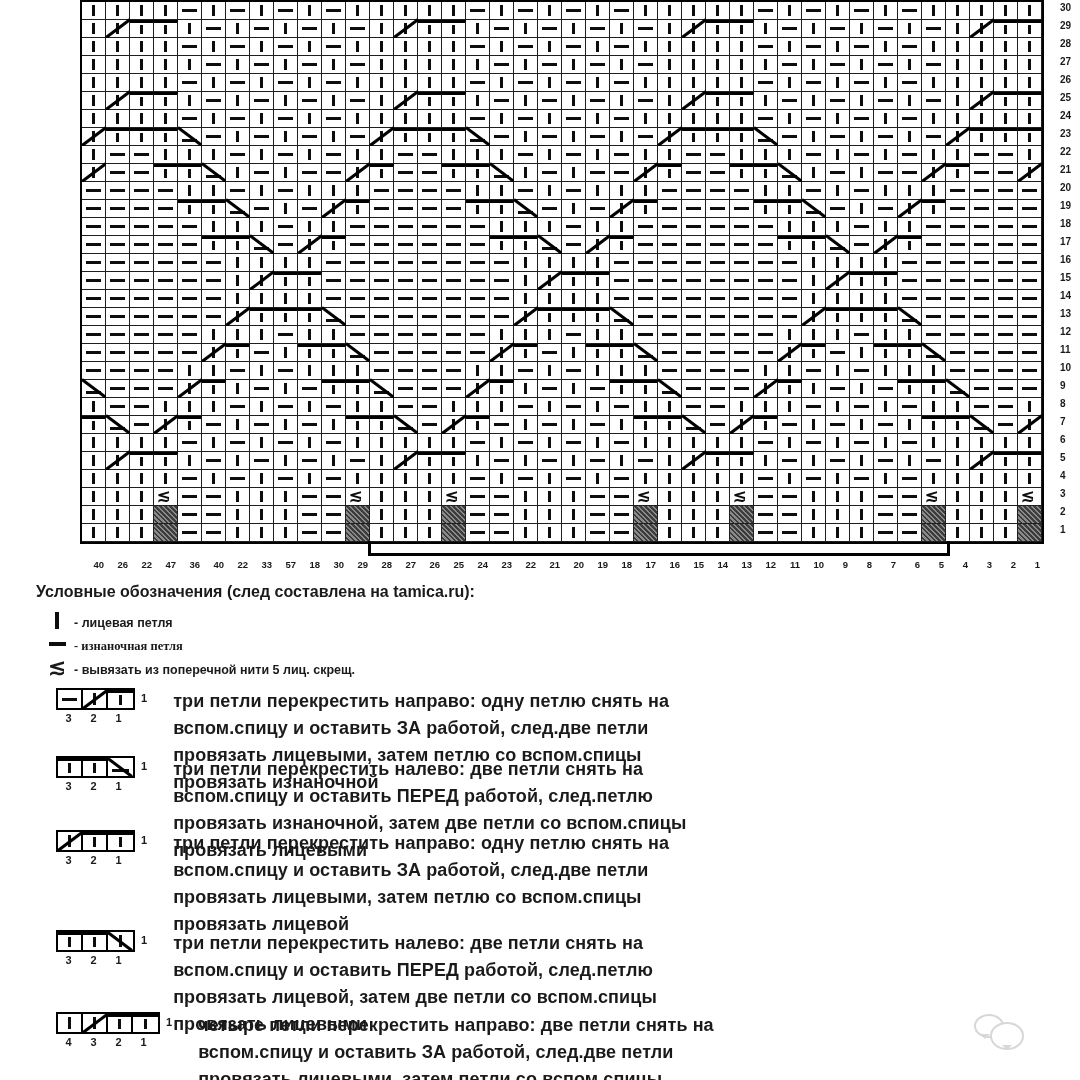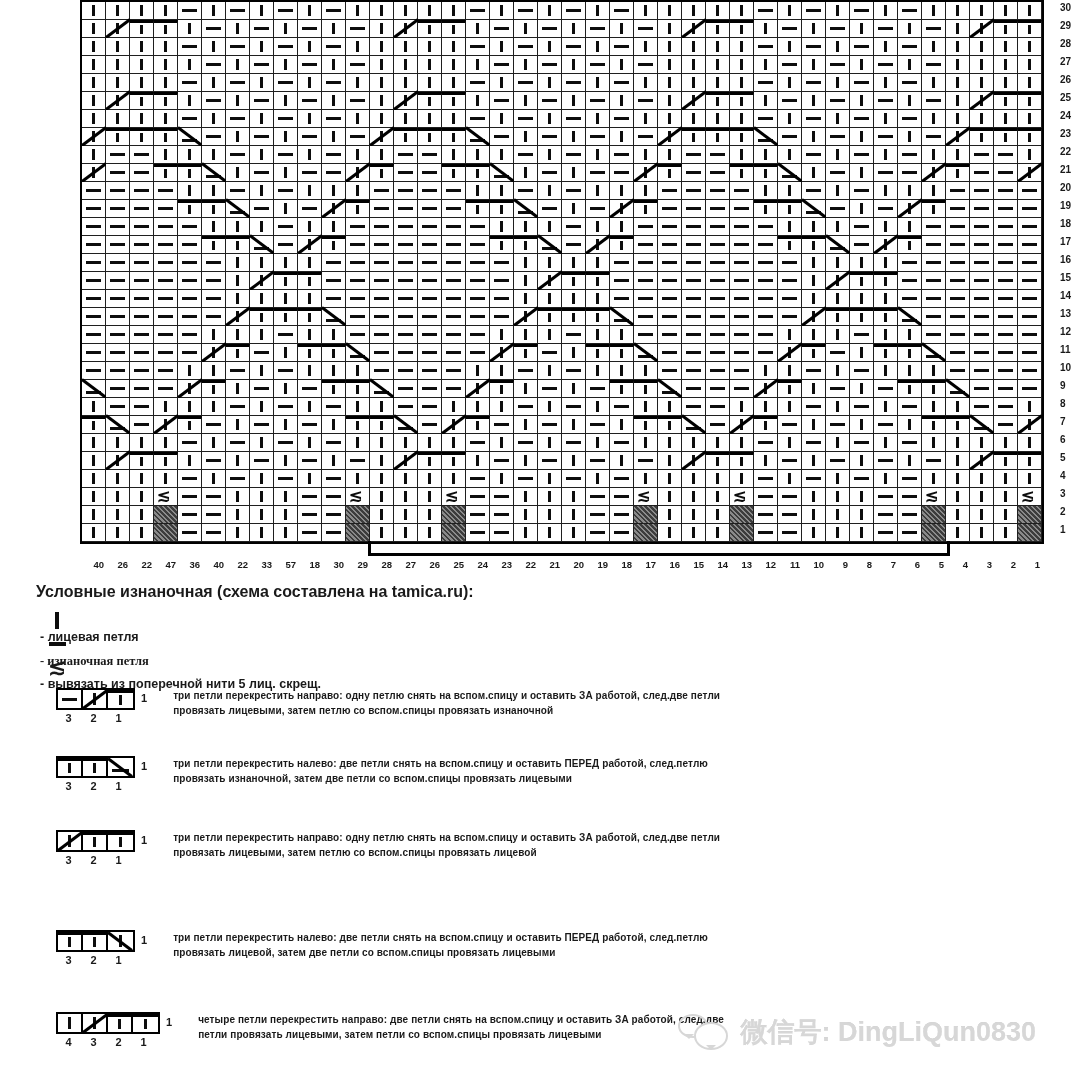--- a/index.html
+++ b/index.html
@@ -33,35 +33,35 @@
   .c-R::after{transform:rotate(-36.9deg);}
   .c-L::after,.c-Q::after{transform:rotate(36.9deg);}
   
   .row-nums{position:absolute;left:968px;top:-1px;display:flex;flex-direction:column;}
   .row-nums span{height:18px;line-height:18px;font-size:10px;font-weight:bold;padding-left:12px;letter-spacing:0;}
   .col-nums{position:absolute;left:0;top:553px;display:flex;}
   .col-nums span{width:24px;text-align:right;font-size:9.5px;font-weight:bold;line-height:24px;}
   .bracket{position:absolute;height:12px;border-left:3px solid #000;border-right:3px solid #000;border-bottom:3px solid #000;top:541px;}
   
   .legend-title{position:absolute;left:36px;top:583px;font-size:16px;font-weight:bold;}
-  .sym-item{position:absolute;left:40px;display:flex;align-items:flex-start;font-size:12.5px;font-weight:bold;flex-direction:column;}
+  .sym-item{position:absolute;left:40px;display:flex;align-items:flex-end;font-size:12.5px;font-weight:bold;}
   .sym-glyph{width:34px;display:flex;justify-content:center;align-items:center;height:20px;}
   .g-knit{width:4px;height:17px;background:#0d0d0d;}
   .g-purl{width:17px;height:4px;background:#0d0d0d;}
   .g-s{font-size:21px;font-weight:bold;line-height:20px;}
   
   .entry{position:absolute;left:56px;display:flex;}
   .mini-wrap{display:flex;flex-direction:column;align-items:flex-start;}
   .mini{display:flex;border:2.5px solid #000;}
   .mini .cell{width:25px;height:18px;border-right:2px solid #000;border-bottom:none;}
   .mini .cell:last-child{border-right:none;}
   .mini-labels{display:flex;margin-top:2px;}
   .mini-labels span{width:25px;text-align:center;font-size:11px;font-weight:bold;}
   .mini-rowlab{font-size:11px;font-weight:bold;margin:4px 0 0 6px;}
-  .entry-text{margin-left:26px;width:548px;font-size:10px;font-weight:600;line-height:1.5;letter-spacing:0.1px;}
+  .entry-text{margin-left:26px;width:548px;font-size:18px;font-weight:600;line-height:1.5;letter-spacing:0.1px;}
   
   .watermark{position:absolute;right:44px;top:1012px;display:flex;align-items:center;color:#d7d7d7;}
   .wm-text{font-size:27px;font-weight:bold;text-shadow:0 1px 0 #ffffff,0 -0.5px 0.5px #c2c2c2;}
   .wx-icon{position:relative;width:52px;height:40px;margin-right:10px;}
   .wx-icon .b1{position:absolute;left:0;top:2px;width:26px;height:20px;border:2.5px solid #d7d7d7;border-radius:50%;}
   .wx-icon .b2{position:absolute;left:16px;top:10px;width:30px;height:24px;border:2.5px solid #d7d7d7;border-radius:50%;background:#fff;}
   .wx-icon .t1{position:absolute;left:6px;top:22px;width:0;height:0;border:5px solid transparent;border-top-color:#d7d7d7;}
   .wx-icon .t2{position:absolute;left:28px;top:33px;width:0;height:0;border:5px solid transparent;border-top-color:#d7d7d7;}
 </style>
 </head>
@@ -1340,21 +1340,21 @@
       <span>7</span>
       <span>6</span>
       <span>5</span>
       <span>4</span>
       <span>3</span>
       <span>2</span>
       <span>1</span>
     </div>
 </div>
 
-<div class="legend-title">Условные изнаночная (схема составлена на tamica.ru):</div>
+<div class="legend-title">Условные обозначения (след составлена на tamica.ru):</div>
 
 <div class="sym-item" style="top:610px;">
   <span class="sym-glyph">
       <span class="g-knit"></span>
     </span>
   <span>- лицевая петля</span>
 </div>
 <div class="sym-item" style="top:634px;font-family:Liberation Serif, serif;">
   <span class="sym-glyph">
       <span class="g-purl"></span>
@@ -1449,14 +1449,13 @@
   <div class="entry-text">четыре петли перекрестить направо: две петли снять на вспом.спицу и оставить ЗА работой, след.две петли провязать лицевыми, затем петли со вспом.спицы провязать лицевыми</div>
 </div>
 
 <div class="watermark">
   <span class="wx-icon">
     <span class="b1"></span>
       <span class="t1"></span>
       <span class="b2"></span>
       <span class="t2"></span>
   </span>
-  <span class="wm-text">微信号: DingLiQun0830</span>
 </div>
 
 </body></html>

